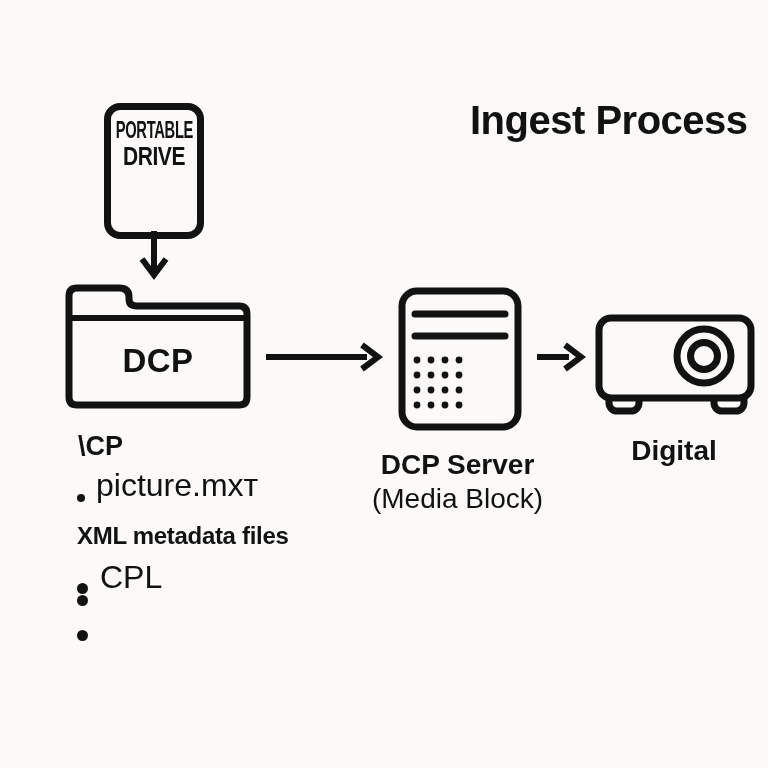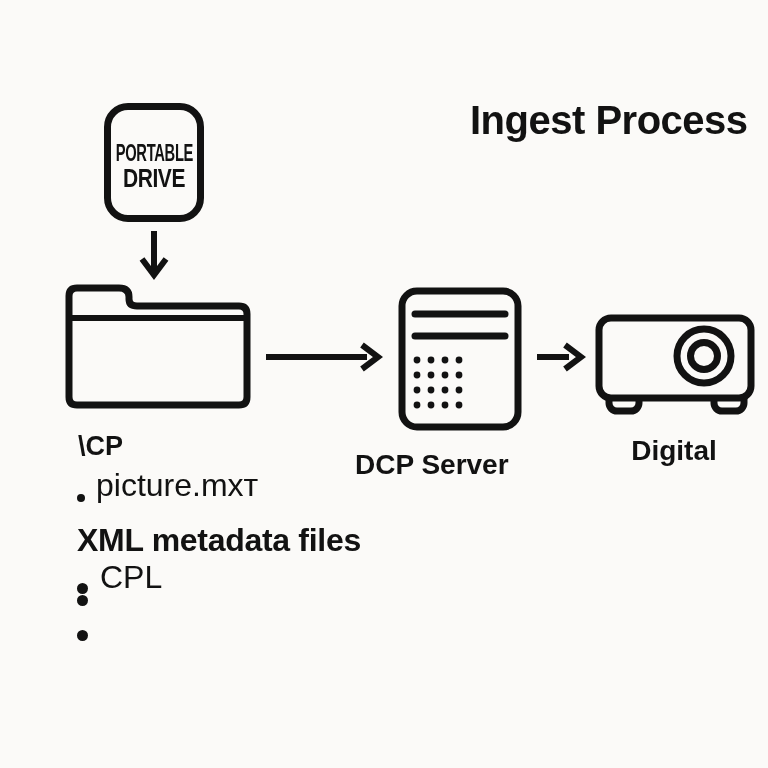--- a/index.html
+++ b/index.html
@@ -11,23 +11,23 @@
   .abs { position:absolute; }
 
   .page-title {
     left:449px; top:98px; width:300px;
     font-size:40px; font-weight:700; letter-spacing:-0.5px;
     white-space:nowrap;
   }
 
   
   .drive-box {
-    left:83px; top:103px; width:100px; height:119px;
-    border:7px solid var(--ink); border-radius:24px;
-    display:flex; flex-direction:column; align-items:center; justify-content:center;
+    left:83px; top:103px; width:100px; height:136px;
+    border:7px solid var(--ink); border-radius:16px;
+    display:flex; flex-direction:column; align-items:center; 
     padding-top:8px; background:var(--bg);
   }
   .drive-box .l1, .drive-box .l2 {
     display:block; font-weight:700; white-space:nowrap; line-height:1.08;
     font-size:23px; letter-spacing:-0.5px;
   }
   .drive-box .l1 { transform:scaleX(0.64); }
   .drive-box .l2 { transform:scaleX(0.84); font-size:25px; }
 
   
@@ -37,28 +37,28 @@
   }
 
   
   .cp-heading   { left:57px;  top:431px; font-size:27px; font-weight:700; }
   .bullet-line  { display:flex; align-items:flex-end; font-size:32px; line-height:34px; }
   .bullet-line .dot {
     border-radius:50%; background:var(--ink); flex:0 0 auto;
   }
   .file-line    { left:56px; top:468px; }
   .file-line .dot { width:8px; height:8px; margin-right:11px; }
-  .xml-heading  { left:56px; top:522px; font-size:32px; font-weight:700; letter-spacing:-0.3px; }
+  .xml-heading  { left:56px; top:522px; font-size:24px; font-weight:700; letter-spacing:-0.3px; }
   .meta-item-0  { left:56px; top:560px; }
   .meta-item-1  { left:56px; top:595px; }
   .meta-item-2  { left:56px; top:630px; }
   .meta-list .dot { width:11px; height:11px; margin-right:12px; }
 
   
-  .server-label { left:334px; top:448px; width:205px; text-align:left; line-height:34px; }
+  .server-label { left:334px; top:448px; width:205px; text-align:center; line-height:34px; }
   .server-label .main { font-size:28px; font-weight:700; }
   .server-label .sub  { font-size:28px; font-weight:400; }
   .proj-label { left:553px; top:434px; width:200px; text-align:center; line-height:34px; }
   .proj-label div { font-size:28px; font-weight:700; }
 
   svg { display:block; color:var(--ink); }
 </style>
 </head>
 <body>
 
@@ -73,20 +73,21 @@
 
   <svg class="abs" style="left:113px; top:228px;" width="40" height="56" viewBox="0 0 40 56">
     <path d="M20 3 V42" stroke="currentColor" stroke-width="6" fill="none"></path>
     <path d="M8 31 L20 47 L32 31" stroke="currentColor" stroke-width="6" fill="none" stroke-linejoin="miter"></path>
   </svg>
 
   <svg class="abs" style="left:42px; top:283px;" width="190" height="130" viewBox="0 0 190 130">
     <path d="M14 5 H56 Q66 5 66 14 V16 Q66 23 74 23 H176 Q184 23 184 31 V114 Q184 122 176 122 H14 Q6 122 6 114 V13 Q6 5 14 5 Z" stroke="currentColor" stroke-width="7" fill="none" stroke-linejoin="round"></path>
     <path d="M6 35 H184" stroke="currentColor" stroke-width="6" fill="none"></path>
   </svg>
+  <div class="abs folder-label">DCP</div>
 
   <svg class="abs" style="left:242px; top:338px;" width="120" height="40" viewBox="0 0 120 40">
     <path d="M3 19 H104" stroke="currentColor" stroke-width="6" fill="none"></path>
     <path d="M99 7 L115 19 L99 31" stroke="currentColor" stroke-width="6" fill="none" stroke-linejoin="miter"></path>
   </svg>
 
   <svg class="abs" style="left:374px; top:284px;" width="130" height="150" viewBox="0 0 130 150">
     <rect x="7" y="7" width="116" height="136" rx="15" stroke="currentColor" stroke-width="7" fill="none"></rect>
     <path d="M20 30 H110" stroke="currentColor" stroke-width="7" stroke-linecap="round" fill="none"></path>
     <path d="M20 52 H110" stroke="currentColor" stroke-width="7" stroke-linecap="round" fill="none"></path>
@@ -104,20 +105,21 @@
         <circle cx="50" cy="106" r="3.4"></circle>
         <circle cx="64" cy="106" r="3.4"></circle>
       <circle cx="22" cy="121" r="3.4"></circle>
         <circle cx="36" cy="121" r="3.4"></circle>
         <circle cx="50" cy="121" r="3.4"></circle>
         <circle cx="64" cy="121" r="3.4"></circle>
     </g>
   </svg>
   <div class="abs server-label">
     <div class="main">DCP Server</div>
+    <div class="sub">(Media Block)</div>
   </div>
 
   <svg class="abs" style="left:512px; top:338px;" width="56" height="40" viewBox="0 0 56 40">
     <path d="M4 19 H36" stroke="currentColor" stroke-width="6" fill="none"></path>
     <path d="M32 7 L48 19 L32 31" stroke="currentColor" stroke-width="6" fill="none" stroke-linejoin="miter"></path>
   </svg>
 
   <svg class="abs" style="left:572px; top:310px;" width="165" height="110" viewBox="0 0 165 110">
     <rect x="16" y="68" width="30" height="33" rx="8" stroke="currentColor" stroke-width="7" fill="none"></rect>
     <rect x="121" y="68" width="30" height="33" rx="8" stroke="currentColor" stroke-width="7" fill="none"></rect>

